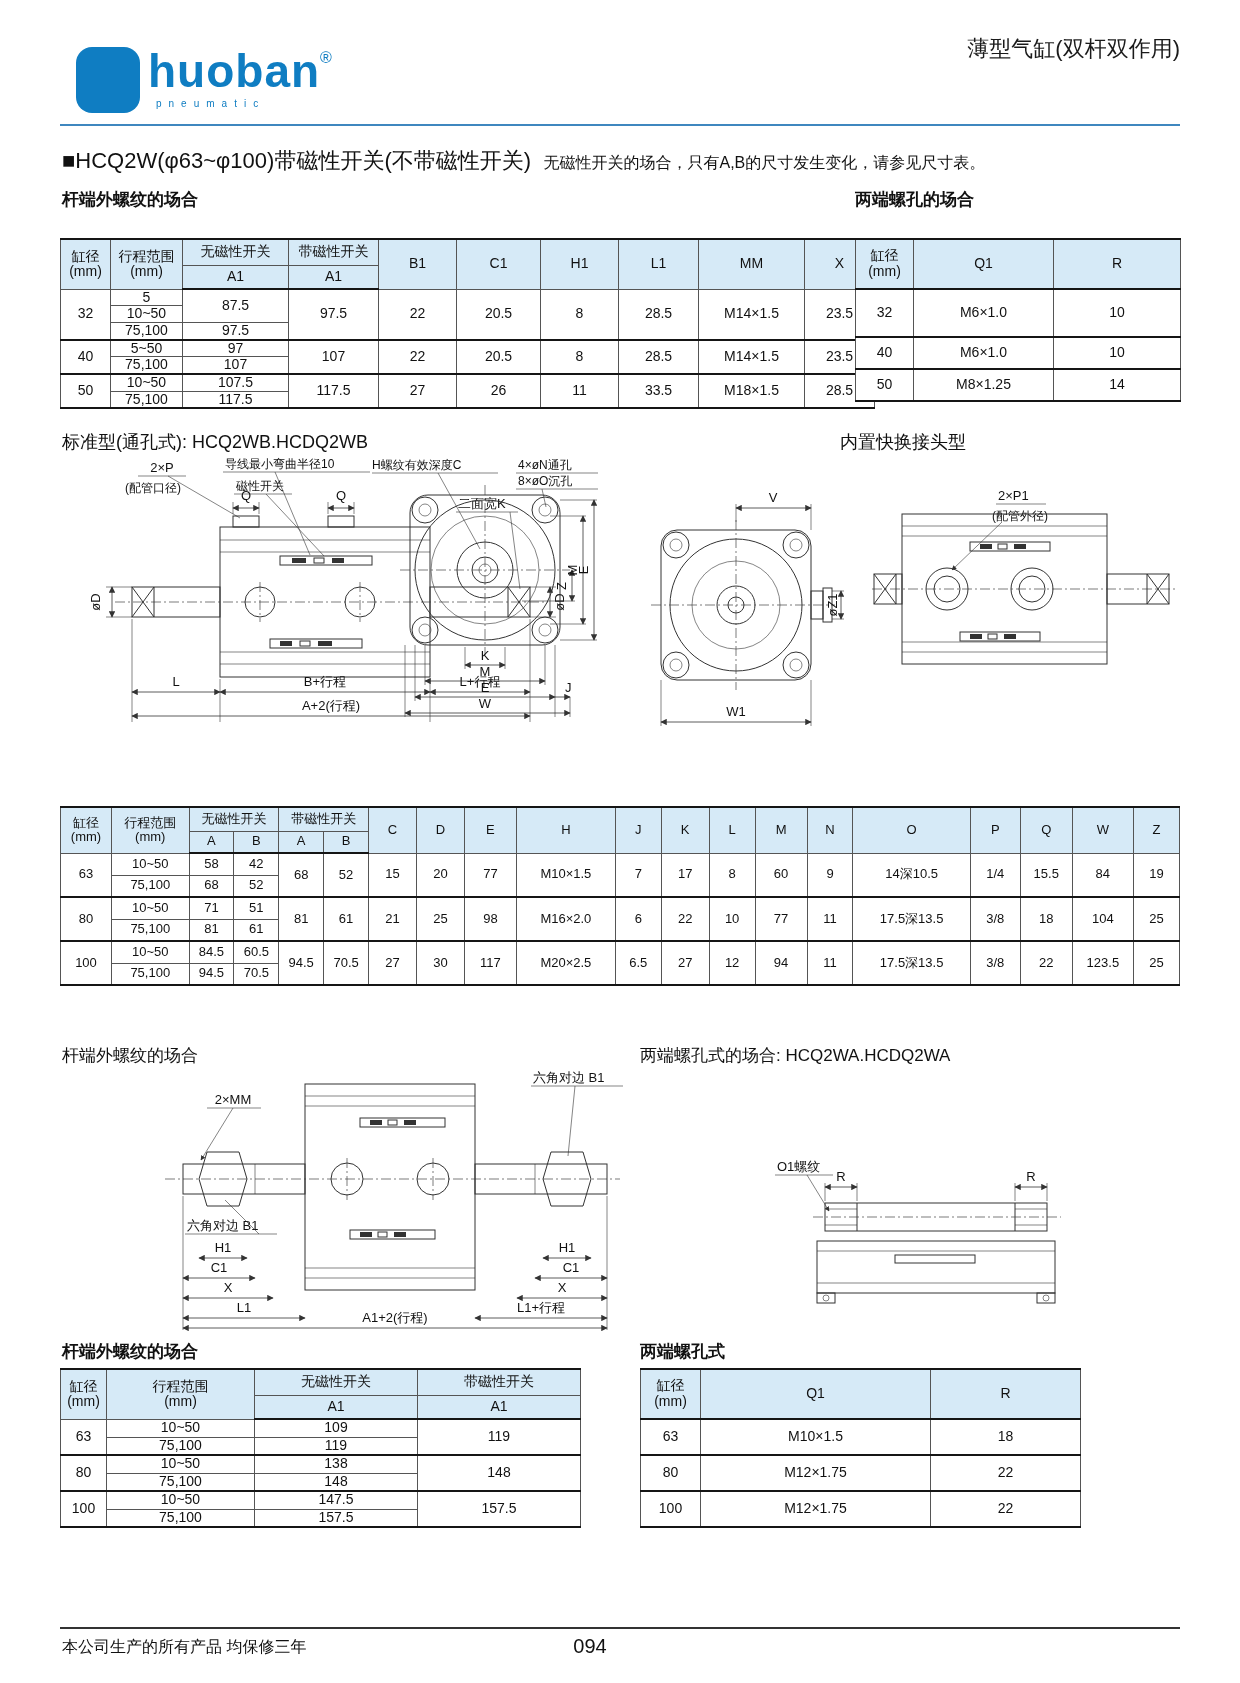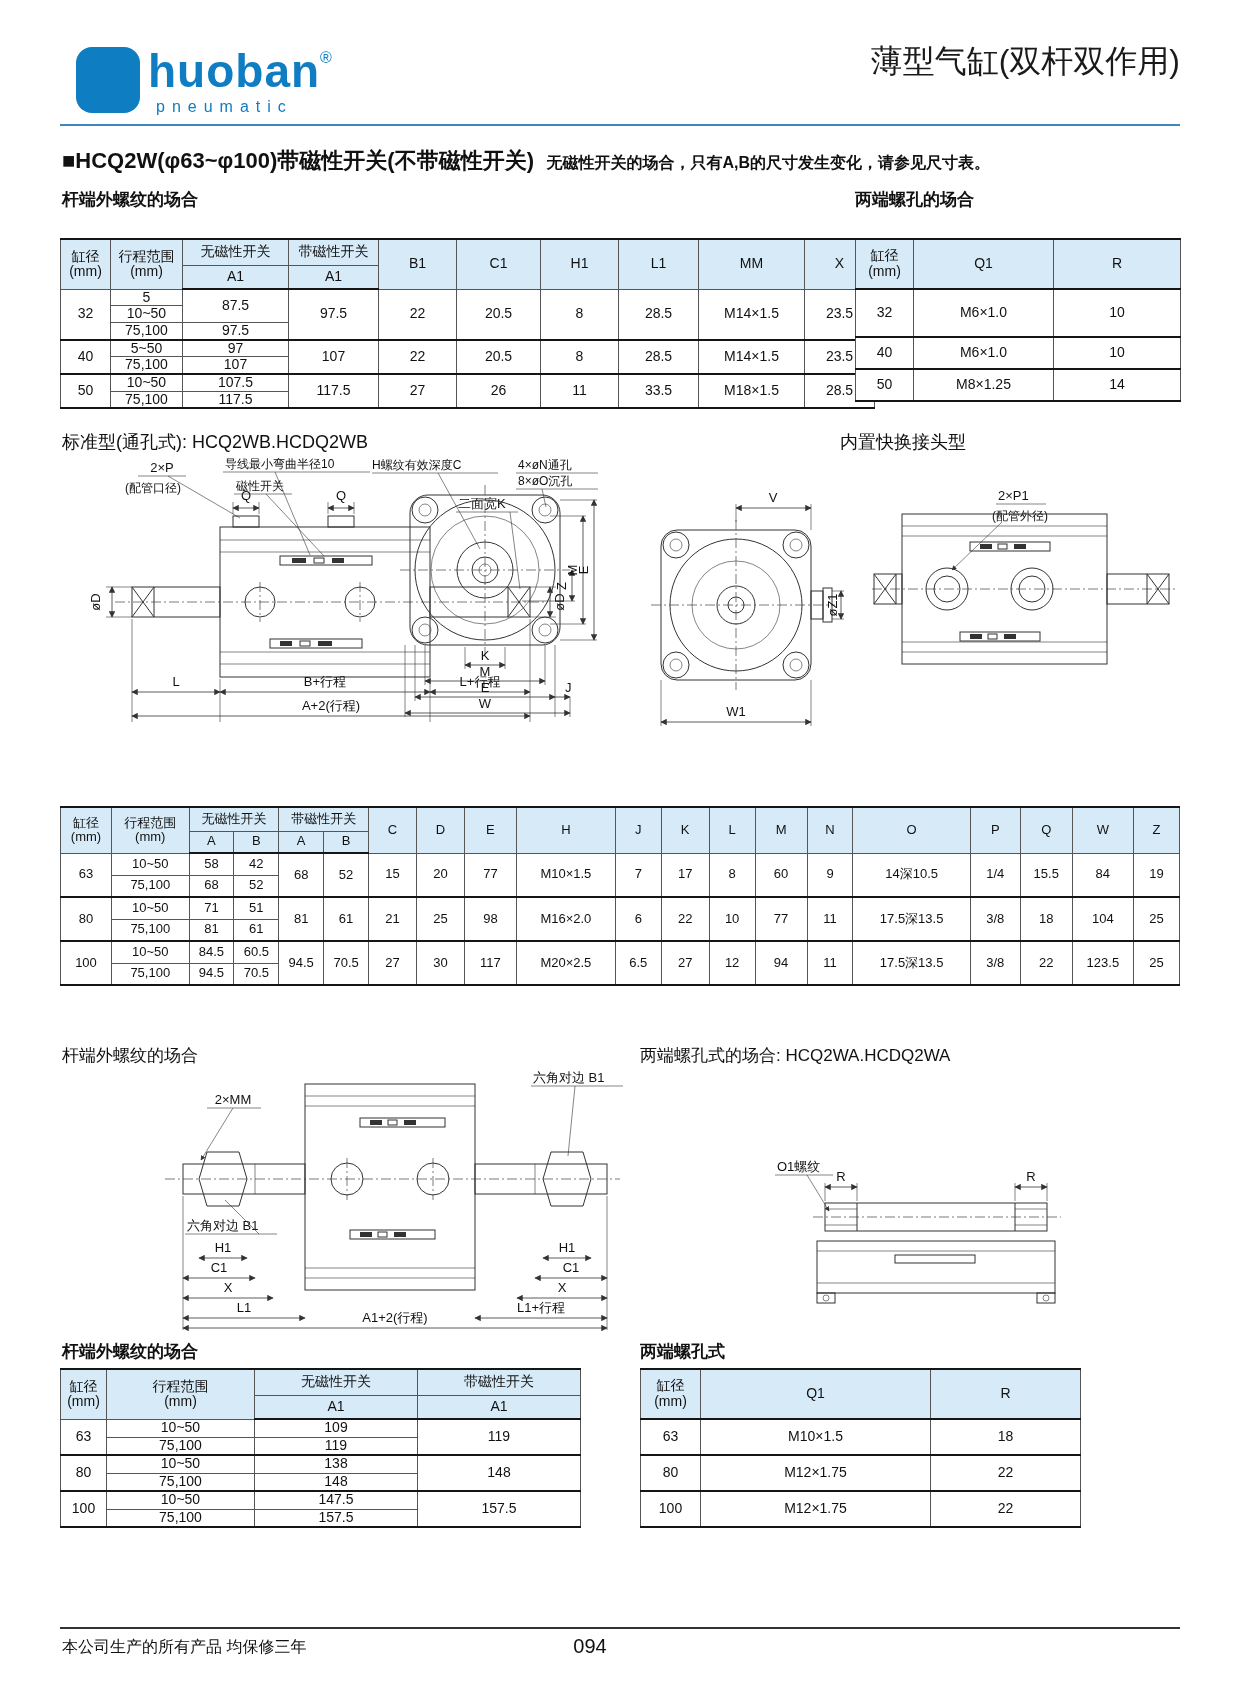--- a/index.html
+++ b/index.html
@@ -4,27 +4,27 @@
 <style>
   *{box-sizing:border-box}
   html,body{margin:0;padding:0}
   body{width:1240px;height:1683px;position:relative;background:#fff;
        font-family:"Liberation Sans","DejaVu Sans",sans-serif;color:#111;overflow:hidden}
   
   .logo-mark{position:absolute;left:76px;top:47px;width:64px;height:66px;background:#0f7dc2;border-radius:16px}
   .logo-hole{position:absolute;left:96px;top:59px;width:30px;height:42px;background:#fff;border-radius:50%}
   .brand-name{position:absolute;left:148px;top:44px;font-size:46px;font-weight:700;color:#0f7dc2;letter-spacing:1px}
   .brand-reg{font-size:16px;vertical-align:24px;font-weight:400}
-  .brand-sub{position:absolute;left:156px;top:98px;font-size:16px;color:#0f7dc2;letter-spacing:7px}
-  .hdr-title{position:absolute;right:60px;top:44px;text-align:right;font-size:32px;line-height:34px;color:#1a1a1a}
+  .brand-sub{position:absolute;left:156px;top:98px;font-size:10px;color:#0f7dc2;letter-spacing:7px}
+  .hdr-title{position:absolute;right:60px;top:32px;text-align:right;font-size:22px;line-height:34px;color:#1a1a1a}
   .hdr-rule{position:absolute;left:60px;top:124px;width:1120px;height:2px;background:#3f87bf}
   
   .sec-line{position:absolute;left:62px;top:146px;white-space:nowrap}
-  .sec-main{font-size:22px;font-weight:700}
-  .sec-note{font-size:16px;font-weight:700;margin-left:8px}
+  .sec-main{font-size:22px;font-weight:400}
+  .sec-note{font-size:16px;font-weight:400;margin-left:8px}
   .sub-title{position:absolute;font-size:17px;font-weight:700;white-space:nowrap}
   
   .tbl{border-collapse:collapse;table-layout:fixed;position:absolute;font-size:14px;background:#fff;
        border-top:2px solid #151515;border-bottom:2px solid #151515;border-left:1px solid #333;border-right:1px solid #333}
   .tbl th,.tbl td{border:1px solid #555;text-align:center;vertical-align:middle;padding:0 1px;
        white-space:pre-line;line-height:1.12;overflow:hidden}
   .tbl th{background:#d6eaf7;font-weight:400}
   .tbl thead tr:last-child th{border-bottom:2px solid #151515}
   .tbl tr.grp>td{border-top:2px solid #151515}
   .t1 thead tr.hr1{height:26px}.t1 thead tr.hr2{height:24px}.t1 tbody tr{height:16px}

